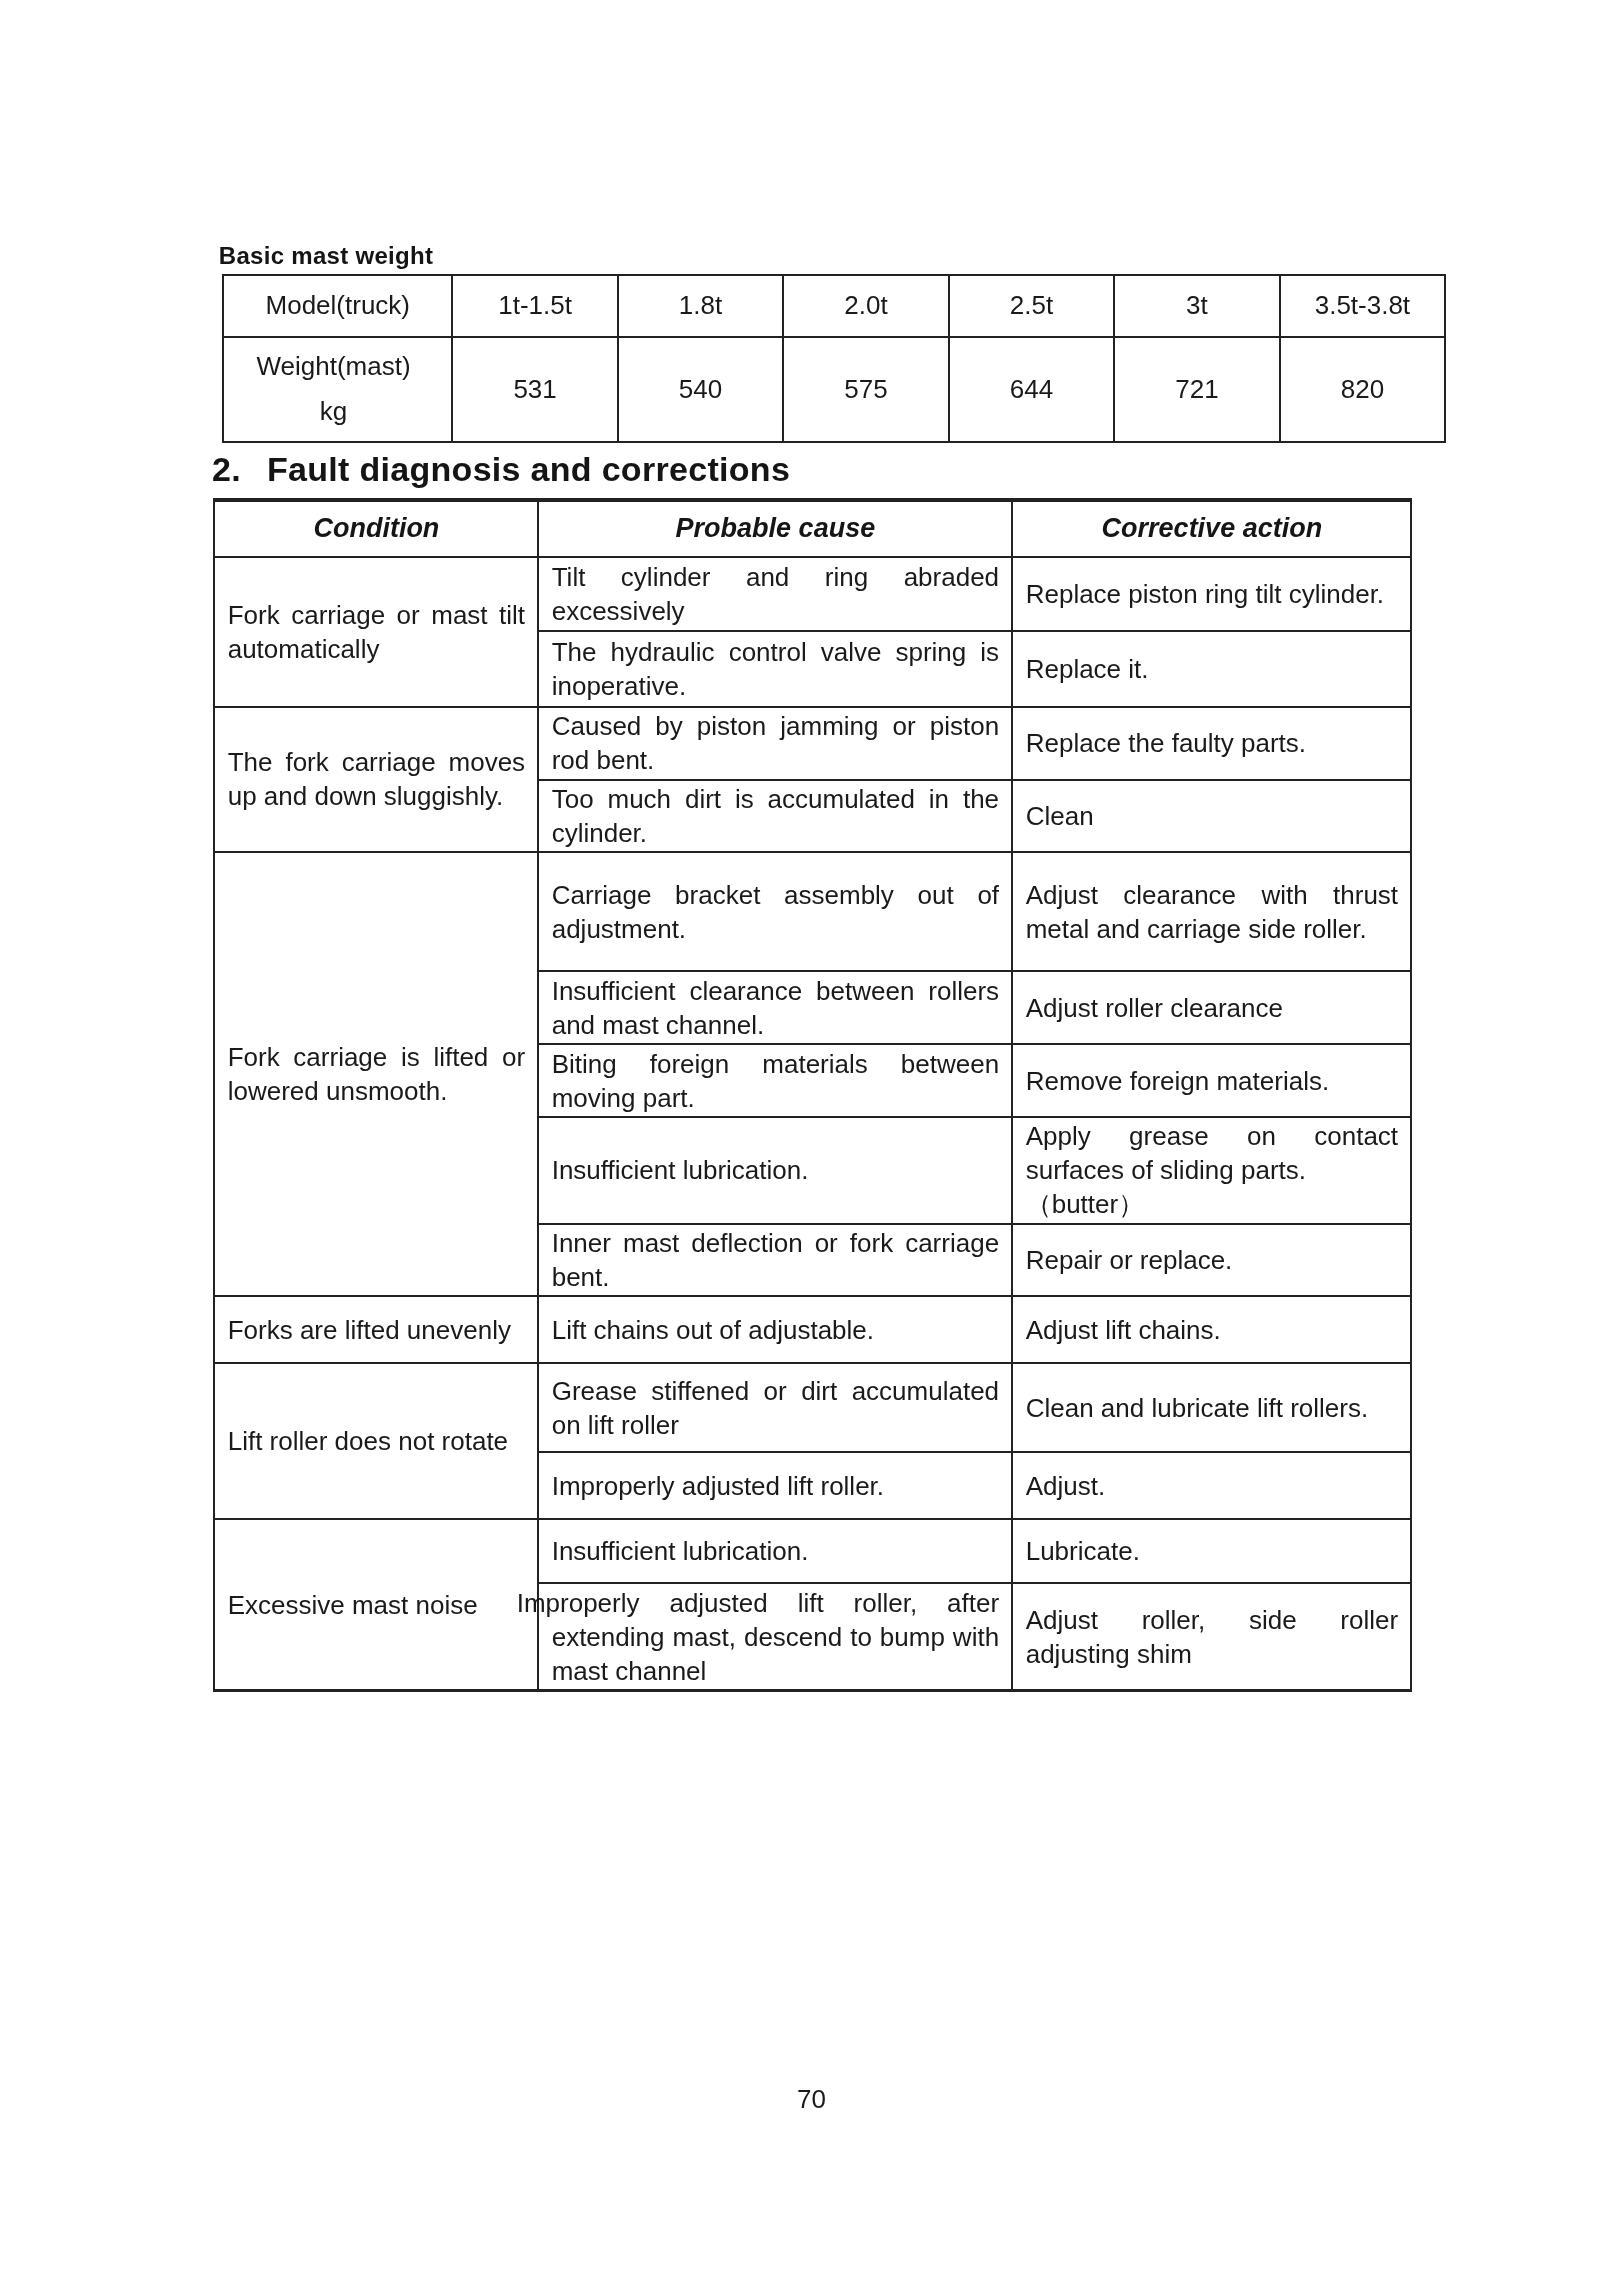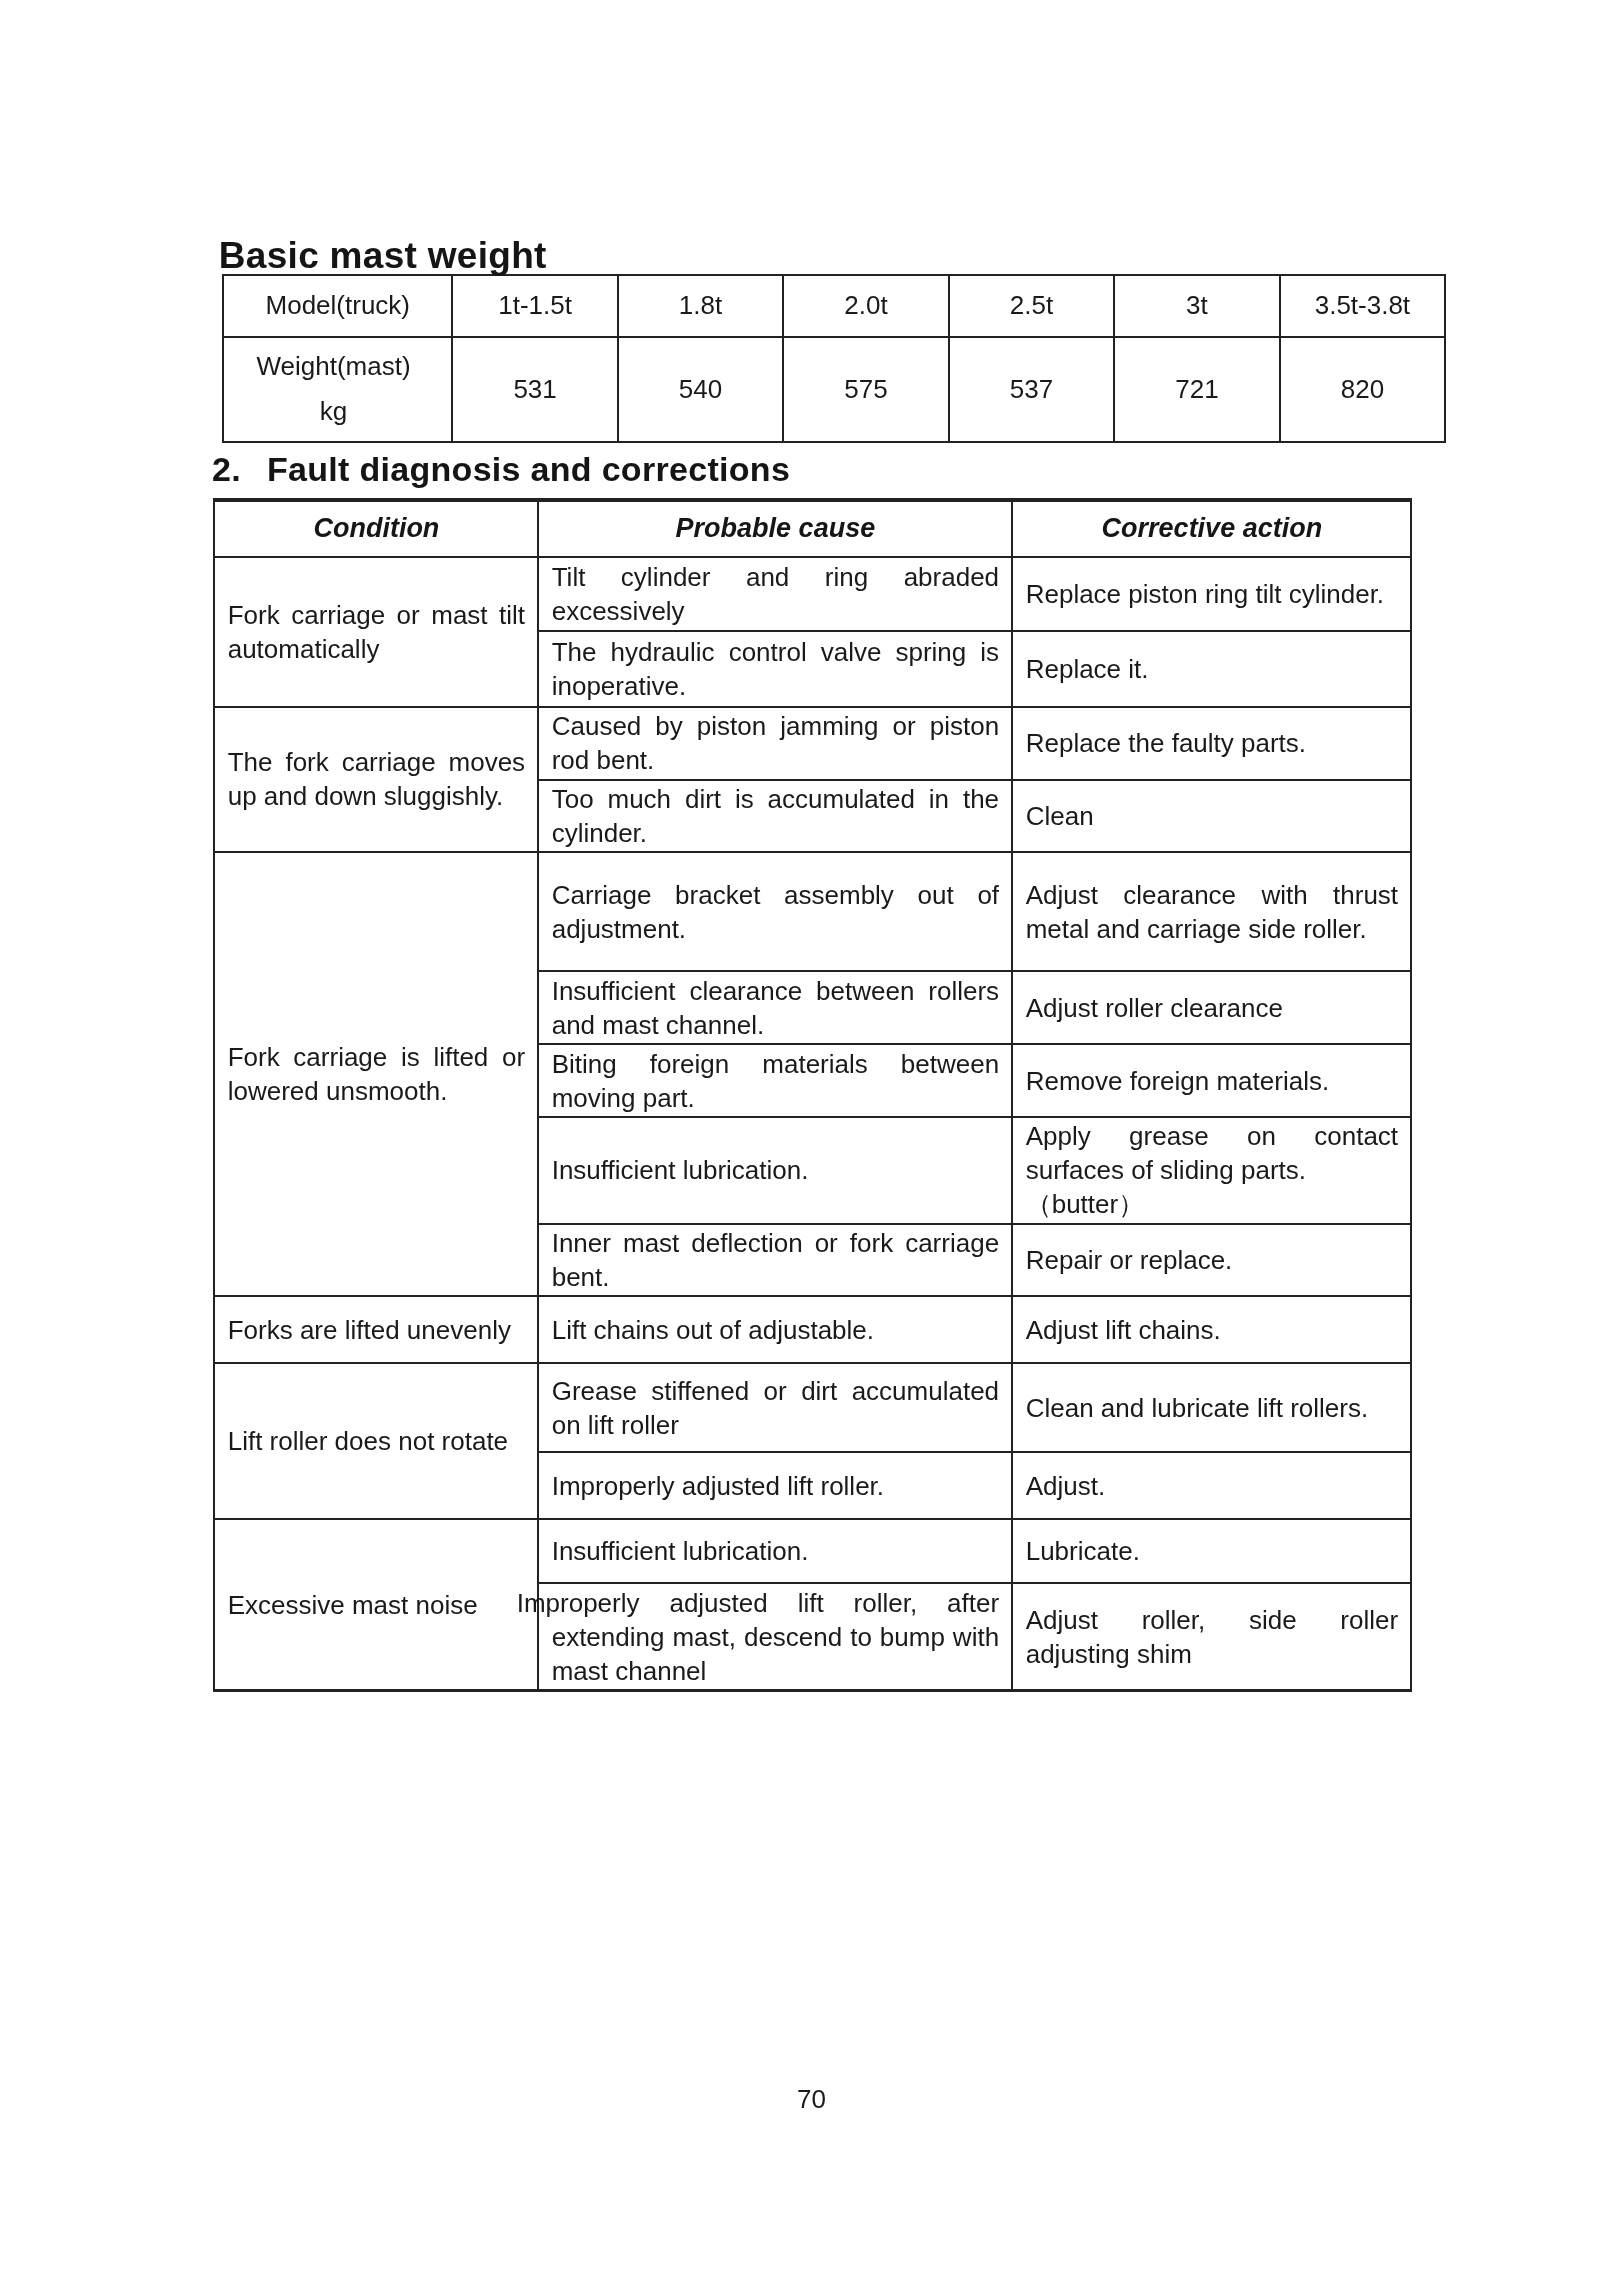--- a/index.html
+++ b/index.html
@@ -8,21 +8,21 @@
     width:1623px;
     height:2295px;
     background:#ffffff;
     font-family:"Liberation Sans","DejaVu Sans",sans-serif;
     color:#1a1a1a;
     overflow:hidden;
   }
   .content{position:absolute;left:212px;top:238px;width:1213px;}
 
   h1{
-    font-size:37px;line-height:35px;font-weight:bold;
+    font-size:24px;line-height:35px;font-weight:bold;
     margin:0 0 0 6.8px;color:#151515;letter-spacing:0.3px;
   }
   h2{
     display:flex;gap:26px;
     font-size:34px;line-height:35px;font-weight:bold;
     margin:8.9px 0 0 0;color:#151515;letter-spacing:0.3px;
   }
 
   table{border-collapse:collapse;table-layout:fixed;background:#fff;}
 
@@ -94,21 +94,21 @@
           <td class="val">2.5t</td>
           <td class="val">3t</td>
           <td class="val">3.5t-3.8t</td>
         </tr>
         <tr style="height:105px">
           <td class="lab-left">Weight(mast)
 kg</td>
           <td class="val">531</td>
           <td class="val">540</td>
           <td class="val">575</td>
-          <td class="val">537</td>
+          <td class="val">644</td>
           <td class="val">721</td>
           <td class="val">820</td>
         </tr>
       </tbody>
     </table>
 
     <h2>
       <span>2.</span>
       <span>Fault diagnosis and corrections</span>
     </h2>

